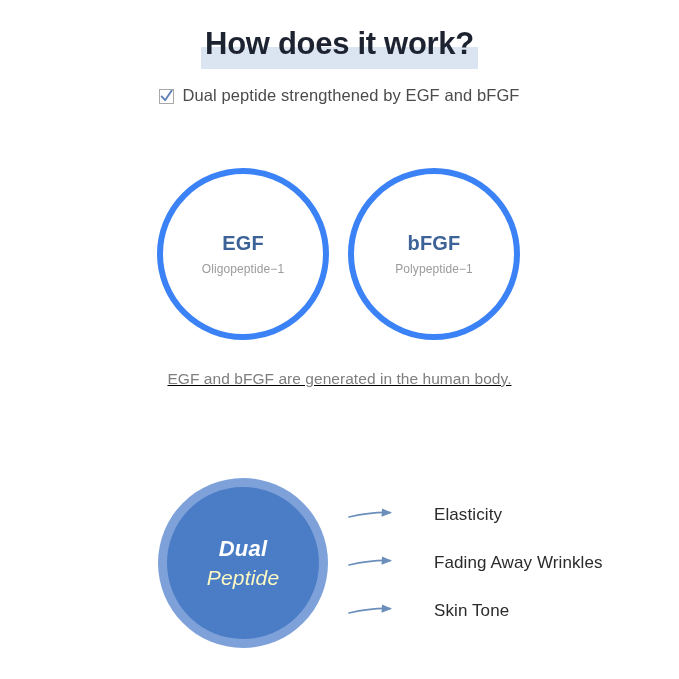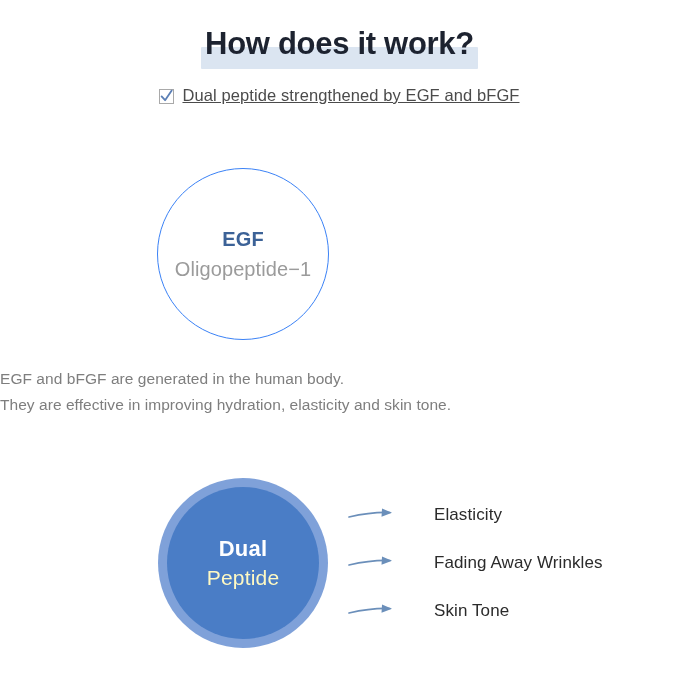--- a/index.html
+++ b/index.html
@@ -72,66 +72,66 @@
     height: 15px;
     flex: 0 0 auto;
     display: inline-block;
     position: relative;
     top: 1px;
   }
   .check-label {
     font-size: 16.5px;
     color: #4b4b4b;
     letter-spacing: 0.1px;
-    text-decoration: underline;
   }
 
   
   .circles {
     position: absolute;
     left: 0;
     top: 168px;
     width: 679px;
     height: 176px;
   }
   .pep-circle {
     position: absolute;
     width: 172px;
     height: 172px;
     border-radius: 50%;
-    border: 1px solid #3b82f6;
+    border: 6px solid #3b82f6;
     box-sizing: border-box;
     display: flex;
     flex-direction: column;
     align-items: center;
     justify-content: center;
   }
   .pep-circle.left  { left: 157px; top: 0; }
   .pep-circle.right { left: 348px; top: 0; }
   .pep-name {
     font-size: 20px;
     font-weight: bold;
     color: #3c6297;
     letter-spacing: 0.2px;
     margin-bottom: 7px;
   }
   .pep-sub {
-    font-size: 20px;
+    font-size: 12px;
     color: #9b9b9b;
     letter-spacing: 0.1px;
     text-align: center;
   }
 
   
   .desc {
     position: absolute;
     left: 0;
     top: 366px;
     width: 679px;
-    text-align: left;
+    text-align: center;
+    text-decoration: underline;
   }
   .desc-line {
     font-size: 15.5px;
     color: #7e7e7e;
     line-height: 26px;
     letter-spacing: 0.05px;
   }
 
   
   .bottom {
@@ -146,20 +146,21 @@
     left: 158px;
     top: 3px;
     width: 170px;
     height: 170px;
     border-radius: 50%;
     background: #7fa1d9;
     display: flex;
     align-items: center;
     justify-content: center;
     box-sizing: border-box;
+    font-style: italic;
   }
   .dual-inner {
     width: 152px;
     height: 152px;
     border-radius: 50%;
     background: #4a7dc6;
     display: flex;
     flex-direction: column;
     align-items: center;
     justify-content: center;
@@ -225,25 +226,28 @@
       </span>
       <span class="check-label">Dual peptide strengthened by EGF and bFGF</span>
     </span>
   </div>
 
   <div class="circles">
     <div class="pep-circle left">
       <div class="pep-name">EGF</div>
       <div class="pep-sub">Oligopeptide−1</div>
     </div>
+    <div class="pep-circle right">
+      <div class="pep-name">bFGF</div>
+      <div class="pep-sub">Polypeptide−1</div>
+    </div>
   </div>
 
   <div class="desc">
     <div class="desc-line">EGF and bFGF are generated in the human body.</div>
-    <div class="desc-line">They are effective in improving hydration, elasticity and skin tone.</div>
   </div>
 
   <div class="bottom">
     <div class="dual-circle">
       <div class="dual-inner">
         <div class="dual-line1">Dual</div>
         <div class="dual-line2">Peptide</div>
       </div>
     </div>
 

